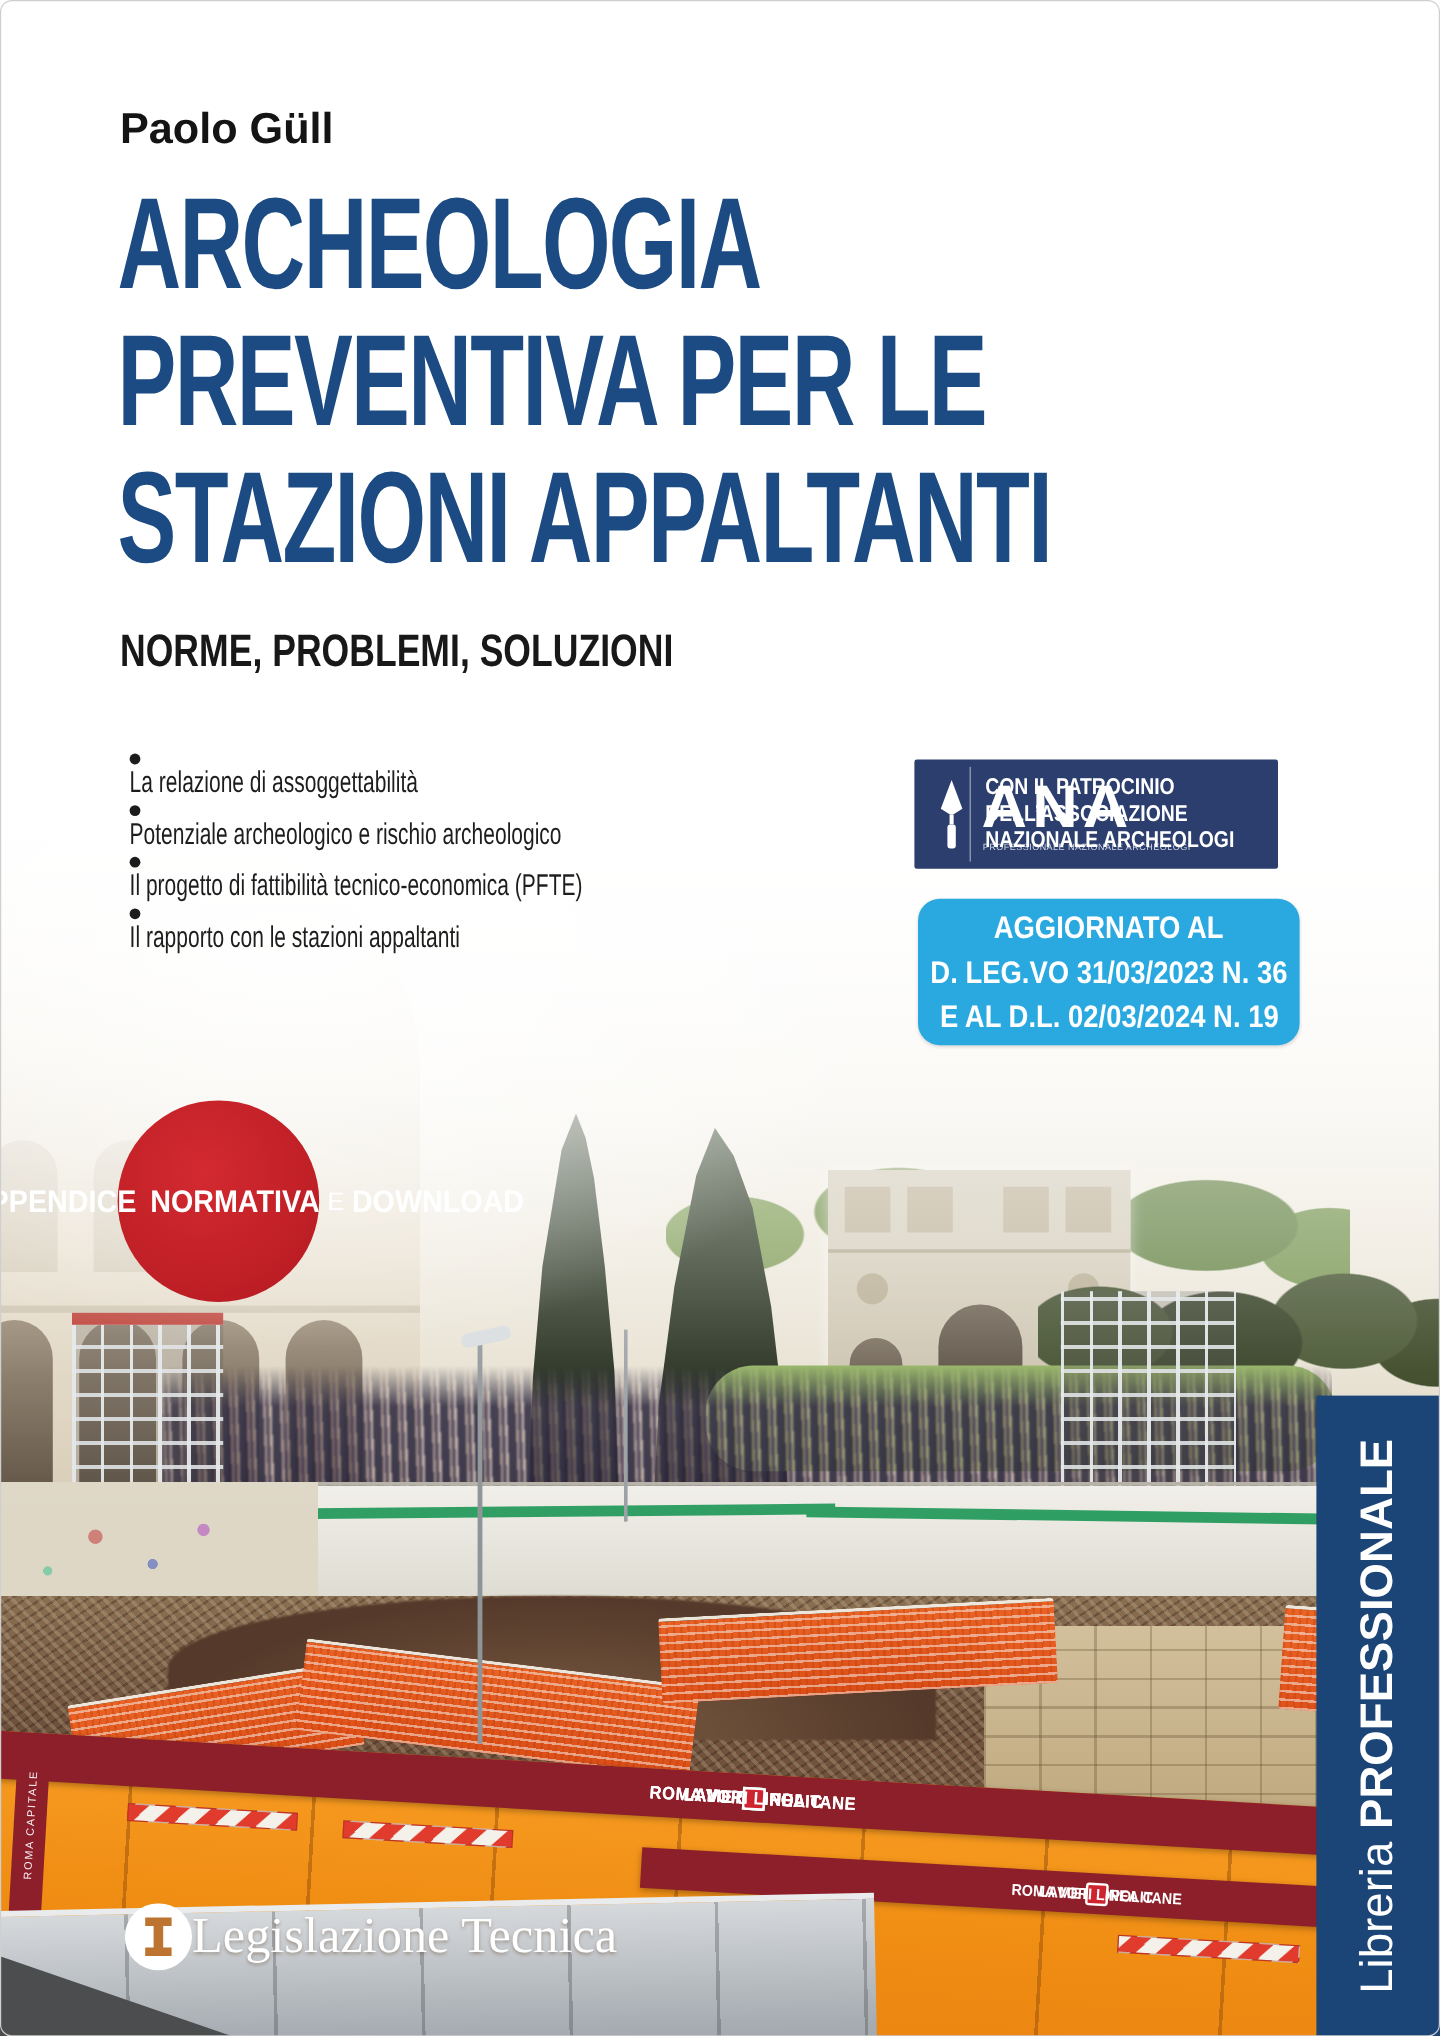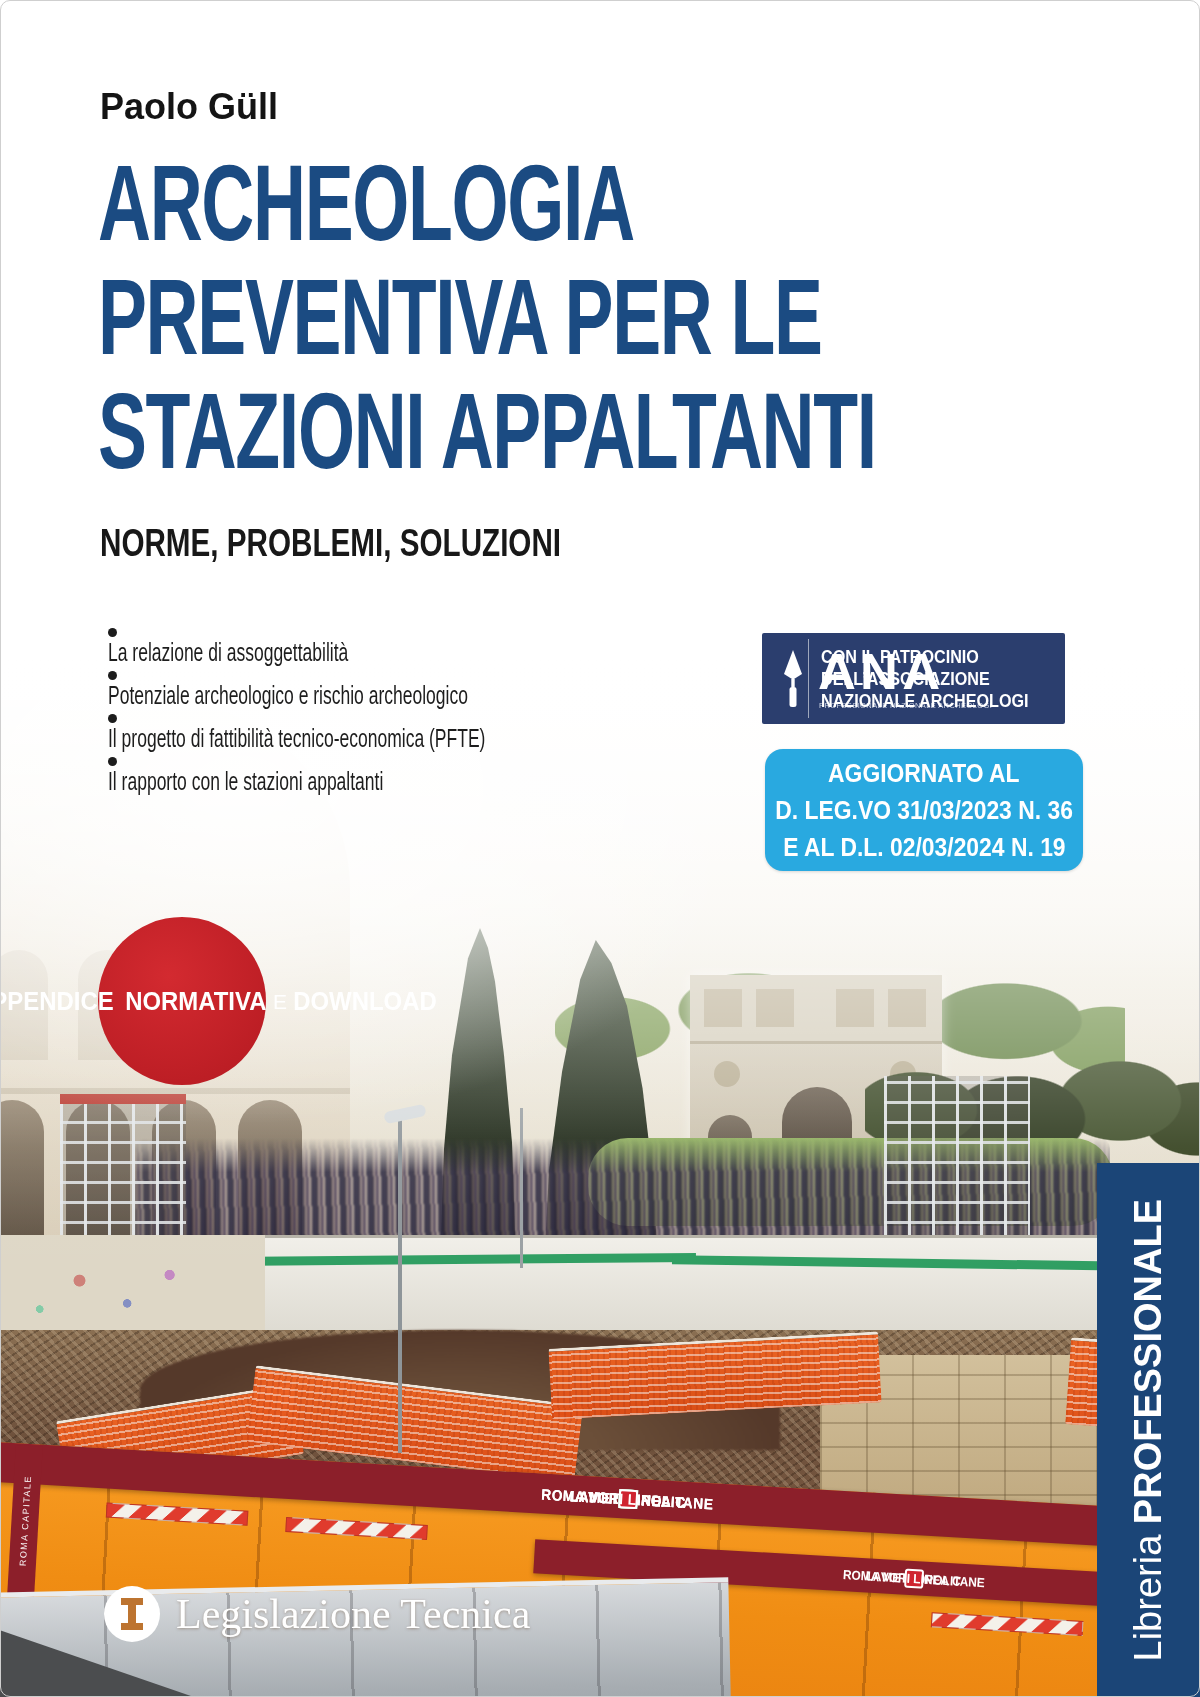--- a/index.html
+++ b/index.html
@@ -190,21 +190,21 @@
         rgba(255,255,255,.38) 32%,rgba(255,255,255,.08) 48%,transparent 60%);}
 
   
   .spine{position:absolute;left:1097px;top:1163px;width:103px;height:534px;background:#1b4577;
      display:flex;align-items:center;justify-content:flex-end;z-index:30;}
   .spine-text{writing-mode:vertical-rl;transform:rotate(180deg);color:#fff;font-size:38px;
      padding:22px 0;margin:0 auto;white-space:nowrap;}
   .spine-text .bold{font-weight:700;}
 
   
-  .publisher{position:absolute;left:104px;top:1586px;display:flex;align-items:center;gap:16px;z-index:35;
+  .publisher{position:absolute;left:104px;top:1586px;display:flex;align-items:center;z-index:35;
      color:#fff;font-family:"Liberation Serif",serif;font-size:42px;
      text-shadow:0 1px 3px rgba(80,40,0,.35);}
 </style>
 </head>
 <body>
 
 <div class="cover">
 
   <div class="photo">
     <div class="colosseum">

